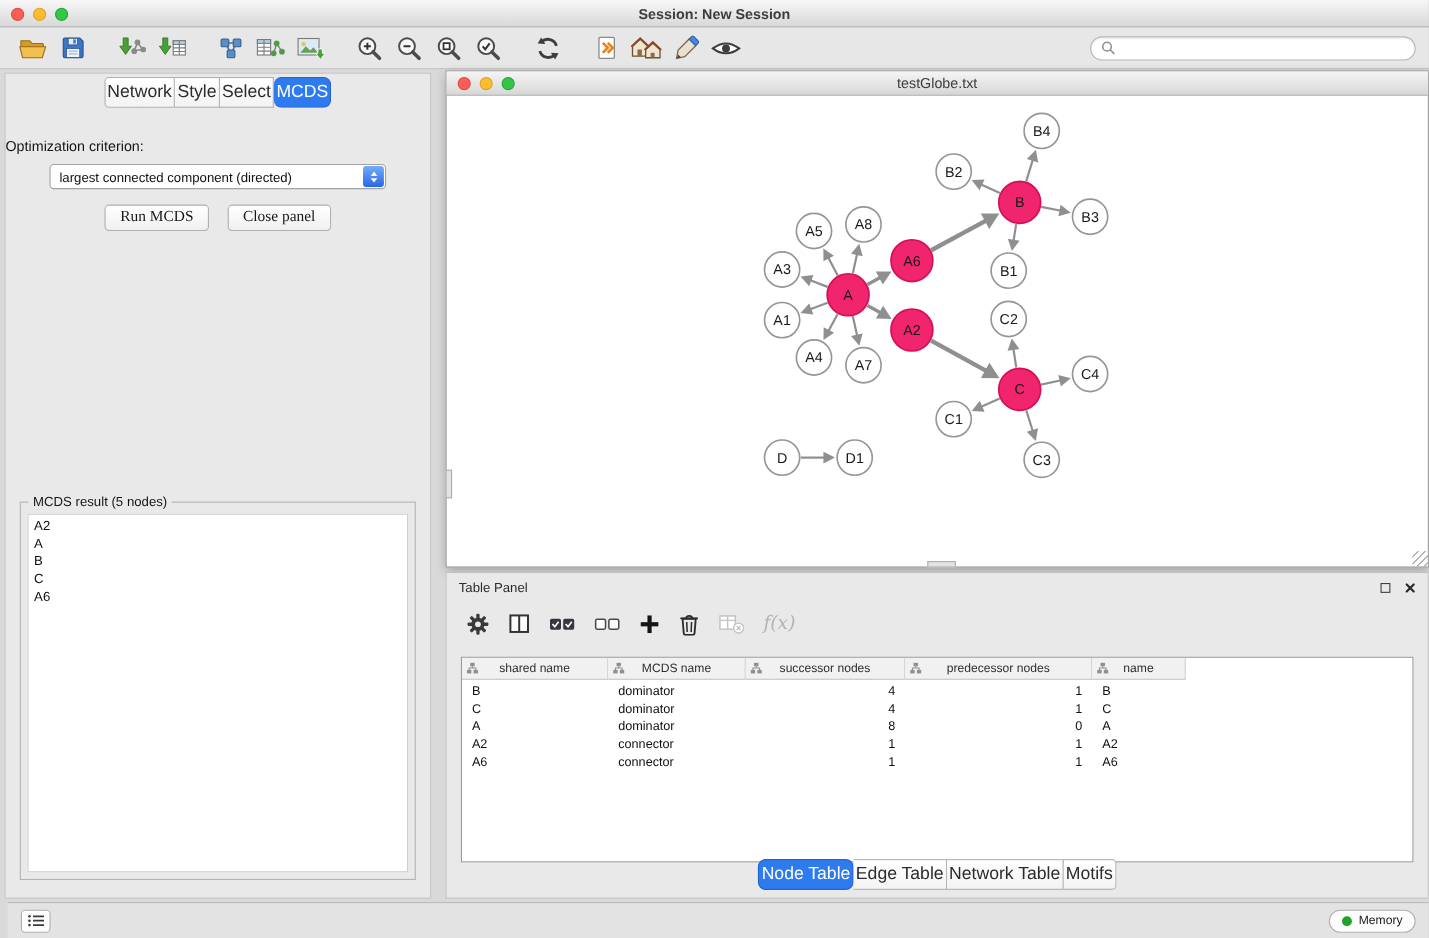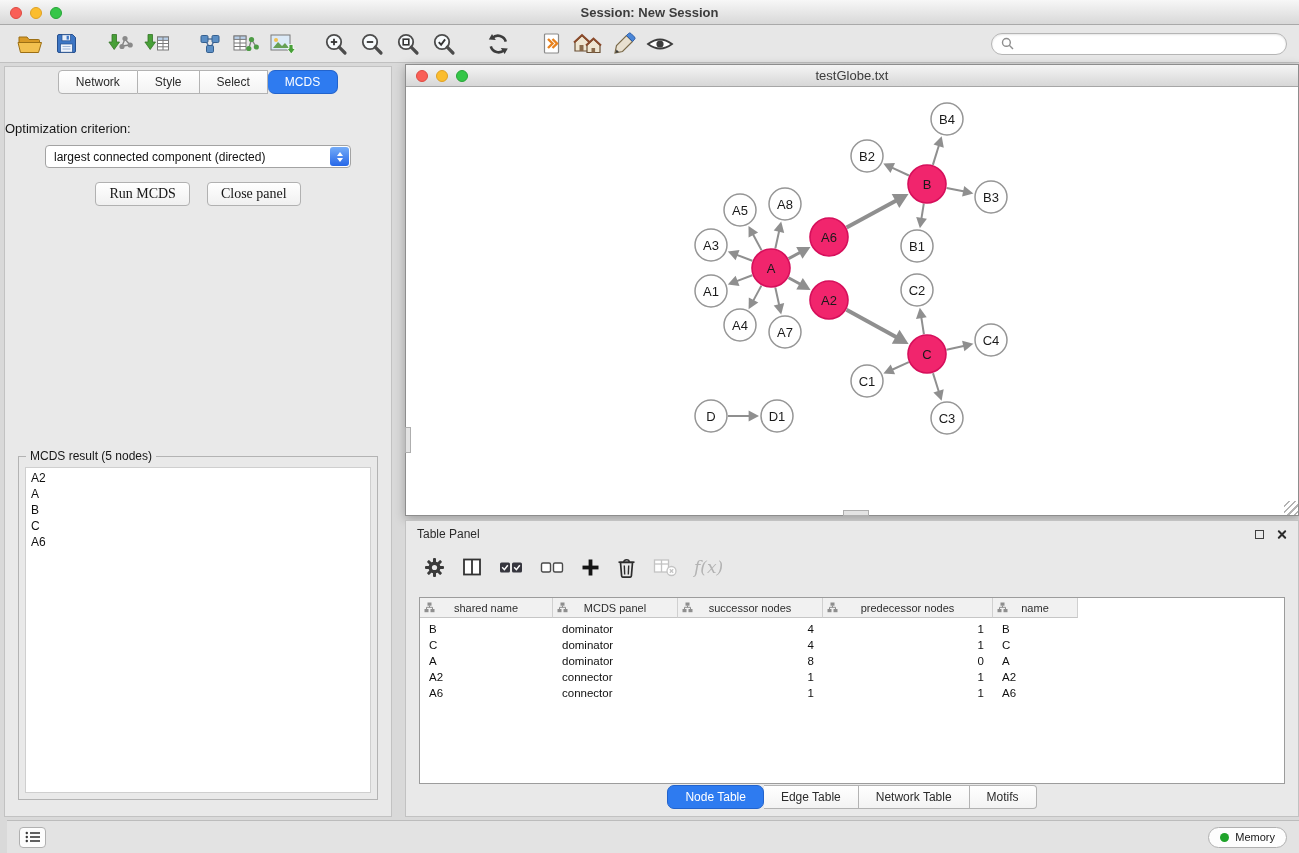--- a/index.html
+++ b/index.html
@@ -38,21 +38,21 @@
   .panel-header { height:26px; display:flex; align-items:center; padding:0 11px; font-size:12px; color:#2b2b2b; }
   .panel-controls { margin-left:auto; display:flex; gap:12px; align-items:center; }
   .float-box { width:9px; height:9px; border:1.5px solid #3f3f3f; background:transparent; cursor:pointer; }
   .close-icon { position:relative; width:11px; height:11px; cursor:pointer; }
   .close-icon::before, .close-icon::after { content:""; position:absolute; left:4.6px; top:0;
     width:2px; height:11px; background:#2b2b2b; border-radius:1px; }
   .close-icon::before { transform:rotate(45deg); }
   .close-icon::after { transform:rotate(-45deg); }
 
   .seg-tabs { display:flex; justify-content:center; margin-top:3px; }
-  .seg-tab { font-size:12px; padding:4px 17px; background:linear-gradient(#ffffff,#f3f3f3);
+  .seg-tab { font-size:16px; padding:4px 2px; background:linear-gradient(#ffffff,#f3f3f3);
     border:1px solid #b3b3b3; border-left:none; color:#2b2b2b; cursor:pointer; }
   .seg-tab:first-child { border-left:1px solid #b3b3b3; border-radius:4px 0 0 4px; }
   .seg-tab:last-child { border-radius:0 4px 4px 0; }
   .seg-tab.active { background:#2e7bf0; color:#fff; border-color:#2263cc;border-radius:7px; }
 
   .opt-label { font-size:13px; color:#161616; margin-top:27px; }
   .dropdown { width:306px; height:23px; margin:9px auto 0; background:#fff; border:1px solid #a3a3a3;
     border-radius:4px; display:flex; align-items:center; cursor:pointer; }
   .dropdown-value { flex:1; font-size:12px; padding-left:8px; color:#101010; white-space:nowrap; }
   .dropdown-stepper { width:19px; height:19px; margin-right:1px; border-radius:3px;
@@ -568,21 +568,21 @@
               </svg>
               <span class="th-label">shared name</span>
             </div>
             <div class="th" style="width: 125px;">
               <svg class="col-ico" width="11" height="11" viewBox="0 0 11 11">
                 <rect x="3.5" y="0.5" width="4" height="3.2" fill="#8f8f8f"></rect>
                 <rect x="0.5" y="7" width="4" height="3.2" fill="#8f8f8f"></rect>
                 <rect x="6.5" y="7" width="4" height="3.2" fill="#8f8f8f"></rect>
                 <path d="M5.5 3.7 V5.3 M2.5 7 V5.3 H8.5 V7" stroke="#8f8f8f" fill="none"></path>
               </svg>
-              <span class="th-label">MCDS panel</span>
+              <span class="th-label">MCDS name</span>
             </div>
             <div class="th" style="width: 145px;">
               <svg class="col-ico" width="11" height="11" viewBox="0 0 11 11">
                 <rect x="3.5" y="0.5" width="4" height="3.2" fill="#8f8f8f"></rect>
                 <rect x="0.5" y="7" width="4" height="3.2" fill="#8f8f8f"></rect>
                 <rect x="6.5" y="7" width="4" height="3.2" fill="#8f8f8f"></rect>
                 <path d="M5.5 3.7 V5.3 M2.5 7 V5.3 H8.5 V7" stroke="#8f8f8f" fill="none"></path>
               </svg>
               <span class="th-label">successor nodes</span>
             </div>

